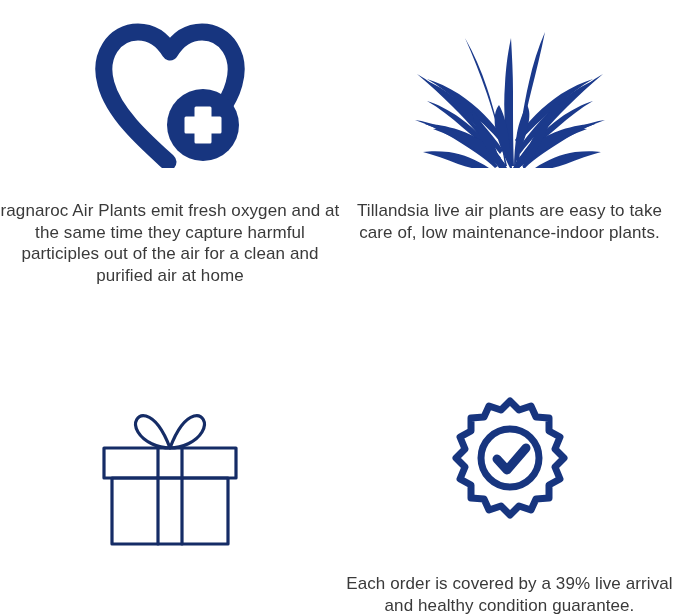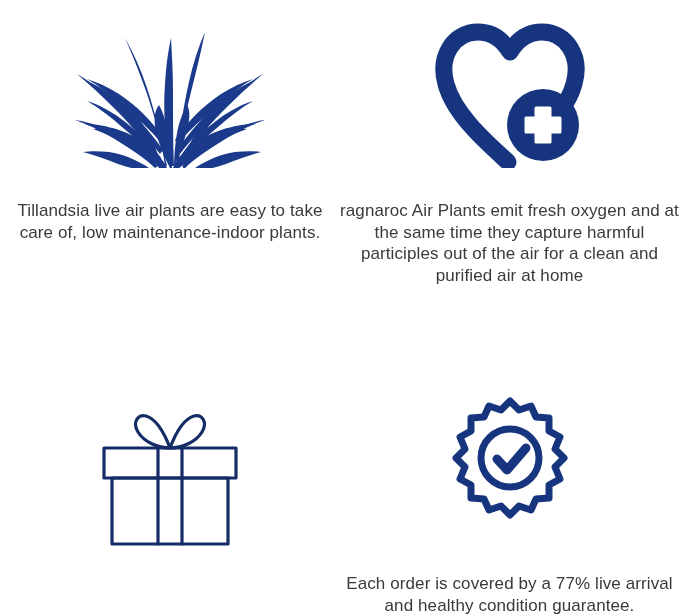--- a/index.html
+++ b/index.html
@@ -62,20 +62,40 @@
   .cell-badge .icon-wrap { height: 200px; padding-top: 50px; }
   .cell-badge .caption { padding: 46px 2px 0 2px; }
 
   svg { display: block; }
 </style>
 </head>
 <body>
 
 <div class="feature-grid">
 
+  <div class="feature-cell cell-heart">
+    <div class="icon-wrap">
+      <svg width="152" height="146" viewBox="0 0 152 146" aria-label="heart with plus">
+
+        <path d="M74 140
+                 C 52 120, 20 92, 12 62
+                 C 4 34, 20 10, 44 10
+                 C 60 10, 70 20, 76 30
+                 C 82 20, 92 10, 108 10
+                 C 132 10, 148 34, 140 62
+                 C 134 84, 114 106, 96 122" fill="none" stroke="#17357F" stroke-width="17" stroke-linecap="round" stroke-linejoin="round"></path>
+
+        <circle cx="109" cy="103" r="36" fill="#17357F"></circle>
+
+        <path d="M102 86 h14 v10 h10 v14 h-10 v10 h-14 v-10 h-10 v-14 h10 z" fill="#ffffff" stroke="#ffffff" stroke-width="3" stroke-linejoin="round"></path>
+      </svg>
+    </div>
+    <div class="caption">ragnaroc Air Plants emit fresh oxygen and at the same time they capture harmful participles out of the air for a clean and purified air at home</div>
+  </div>
+
   <div class="feature-cell cell-plant">
     <div class="icon-wrap">
       <svg width="190" height="150" viewBox="0 0 190 150" aria-label="air plant">
         <g fill="#1B3A8C">
 
           <path d="M95 148 C90 120 88 92 90 66 C91 48 93 34 96 20 C97 38 98 56 98 74 C98 100 98 126 99 148 Z"></path>
           <path d="M101 148 C104 118 108 90 114 64 C118 46 123 30 130 14 C126 34 121 54 116 74 C110 98 105 124 104 148 Z"></path>
           <path d="M92 148 C86 120 80 94 72 70 C66 52 59 36 50 20 C58 38 65 56 72 76 C80 100 87 124 90 148 Z"></path>
 
           <path d="M86 140 C70 118 54 98 36 82 C24 71 13 62 2 56 C14 66 26 77 38 89 C54 105 70 123 83 142 Z"></path>
@@ -102,40 +122,20 @@
           <path d="M110 150 C118 138 126 126 131 114 C135 105 137 98 136 92 C131 99 125 108 119 118 C113 128 110 140 108 150 Z"></path>
 
           <path d="M74 150 C62 142 48 136 34 134 C24 133 15 133 8 134 C19 137 31 141 43 146 C54 150 65 152 72 152 Z"></path>
           <path d="M120 150 C132 142 146 136 160 134 C170 133 179 133 186 134 C175 137 163 141 151 146 C140 150 129 152 122 152 Z"></path>
         </g>
       </svg>
     </div>
     <div class="caption">Tillandsia live air plants are easy to take care of, low maintenance-indoor plants.</div>
   </div>
 
-  <div class="feature-cell cell-heart">
-    <div class="icon-wrap">
-      <svg width="152" height="146" viewBox="0 0 152 146" aria-label="heart with plus">
-
-        <path d="M74 140
-                 C 52 120, 20 92, 12 62
-                 C 4 34, 20 10, 44 10
-                 C 60 10, 70 20, 76 30
-                 C 82 20, 92 10, 108 10
-                 C 132 10, 148 34, 140 62
-                 C 134 84, 114 106, 96 122" fill="none" stroke="#17357F" stroke-width="17" stroke-linecap="round" stroke-linejoin="round"></path>
-
-        <circle cx="109" cy="103" r="36" fill="#17357F"></circle>
-
-        <path d="M102 86 h14 v10 h10 v14 h-10 v10 h-14 v-10 h-10 v-14 h10 z" fill="#ffffff" stroke="#ffffff" stroke-width="3" stroke-linejoin="round"></path>
-      </svg>
-    </div>
-    <div class="caption">ragnaroc Air Plants emit fresh oxygen and at the same time they capture harmful participles out of the air for a clean and purified air at home</div>
-  </div>
-
   <div class="feature-cell cell-gift">
     <div class="icon-wrap">
       <svg width="152" height="142" viewBox="0 0 152 142" aria-label="gift box">
         <g fill="none" stroke="#152C66" stroke-width="3.2" stroke-linejoin="round" stroke-linecap="round">
 
           <path d="M76 40 C 64 40, 50 34, 44 24 C 38 14, 44 6, 52 8 C 62 11, 70 24, 76 40 Z"></path>
 
           <path d="M76 40 C 88 40, 102 34, 108 24 C 114 14, 108 6, 100 8 C 90 11, 82 24, 76 40 Z"></path>
 
           <rect x="10" y="40" width="132" height="30"></rect>
@@ -160,16 +160,16 @@
                  L72 15 L84 11 L89 22 L102 23 L102 36 L113 42 L108 54 L117 63
                  L108 72 L113 84 L102 90 L102 103 L89 104 L84 115 L72 111 L63 120
                  L54 111 L42 115 L37 104 L24 103 L24 90 L13 84 L18 72 L9 63
                  L18 54 L13 42 L24 36 L24 23 L37 22 L42 11 L54 15 Z" fill="none" stroke="#17357F" stroke-width="7" stroke-linejoin="round" stroke-linecap="round"></path>
 
         <circle cx="63" cy="63" r="29" fill="none" stroke="#17357F" stroke-width="7"></circle>
 
         <path d="M50 64 L60 75 L79 53" fill="none" stroke="#17357F" stroke-width="9" stroke-linecap="round" stroke-linejoin="round"></path>
       </svg>
     </div>
-    <div class="caption">Each order is covered by a 77% live arrival and healthy condition guarantee.</div>
+    <div class="caption">Each order is covered by a 39% live arrival and healthy condition guarantee.</div>
   </div>
 
 </div>
 
 </body></html>

